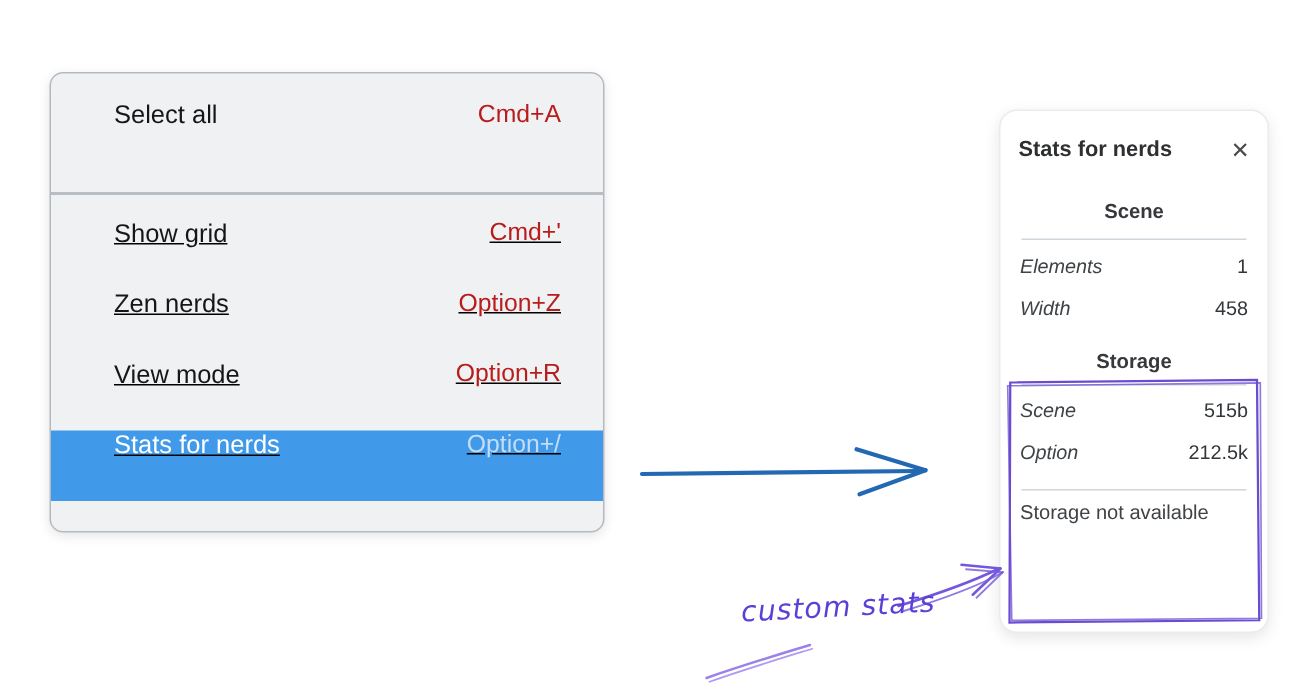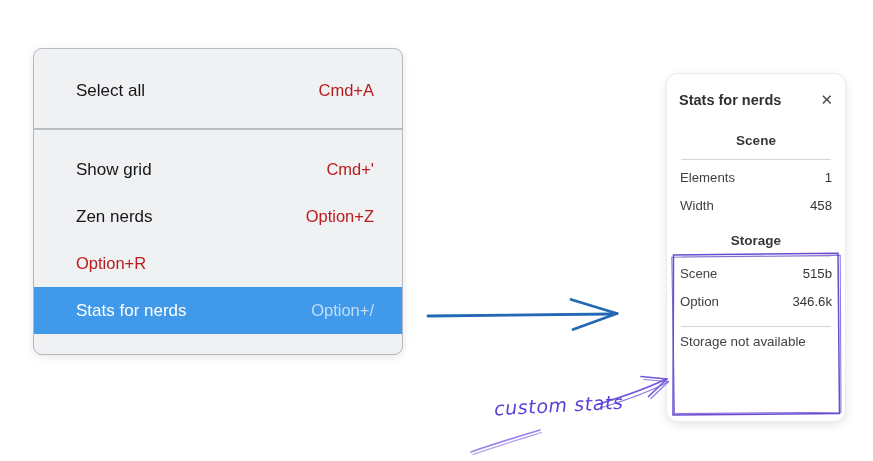--- a/index.html
+++ b/index.html
@@ -9,24 +9,24 @@
   }
 
   
   .menu{
     position:absolute;left:33px;top:48px;width:370px;
     background:#f0f1f3;border:1px solid #b4bac0;border-radius:9px;
     box-shadow:0 2px 8px rgba(0,0,0,0.10);
     box-sizing:border-box;overflow:hidden;
   }
   .menu-section-top{padding:18px 0 14px 0;}
-  .menu-section-bottom{padding:16px 0 20px 0;}
+  .menu-section-bottom{padding:16px 0 20px 0;text-decoration:underline;}
   .menu-divider{height:2px;background:#b9bec4;}
   .menu-item{
-    height:47px;display:flex;align-items:center;justify-content:space-between;
+    height:47px;display:flex;align-items:flex-start;justify-content:space-between;
     padding:0 28px 0 42px;font-size:17px;color:#151617;cursor:default;gap:48px;
   }
   .menu-item .shortcut{color:#b91c1c;font-size:16.5px;}
   .menu-item.selected{background:#409ae9;color:#ffffff;}
   .menu-item.selected .shortcut{color:#c3ddf7;}
 
   
   .panel{
     position:absolute;left:666px;top:73px;width:180px;height:349px;
     background:#ffffff;border:1px solid #ebebeb;border-radius:12px;
@@ -43,21 +43,21 @@
   .sec-heading.storage{margin-top:13px;}
   .sec-heading.version{margin-top:11px;}
   .hr{height:1px;background:#cfd6dc;margin:0 2px;}
   .hr.scene-hr{margin-top:9px;}
   .hr.storage-hr{margin-top:6px;}
   .hr.version-hr{margin-top:11px;}
   .rows{margin-top:3px;}
   .rows.storage-rows{margin-top:2px;}
   .stat-row{height:28px;display:flex;align-items:center;justify-content:space-between;
     font-size:13.2px;padding:0 1px;}
-  .stat-row .lbl{color:#3f4346;}
+  .stat-row .lbl{color:#3f4346;font-style:italic;}
   .stat-row .val{color:#33373a;}
   .version-note{margin-top:4px;line-height:22px;font-size:13.4px;color:#3f4346;padding:0 1px;}
 
   
   .annot-svg{position:absolute;left:0;top:0;width:873px;height:461px;pointer-events:none;z-index:40;}
   .annotation-text{
     position:absolute;left:494px;top:394px;z-index:41;
     font-family:"DejaVu Sans",sans-serif;font-style:italic;
     font-size:19px;letter-spacing:0.6px;color:#5b3fd6;transform:rotate(-3deg);
     white-space:nowrap;
@@ -79,20 +79,21 @@
     <div class="menu-section-bottom">
       <div class="menu-item">
         <span>Show grid</span>
         <span class="shortcut">Cmd+'</span>
       </div>
       <div class="menu-item">
         <span>Zen nerds</span>
         <span class="shortcut">Option+Z</span>
       </div>
       <div class="menu-item">
+        <span>View mode</span>
         <span class="shortcut">Option+R</span>
       </div>
       <div class="menu-item selected">
         <span>Stats for nerds</span>
         <span class="shortcut">Option+/</span>
       </div>
     </div>
   </div>
 
   <div class="panel">
@@ -116,21 +117,21 @@
 
     <div class="sec-heading storage">Storage</div>
     <div class="hr storage-hr"></div>
     <div class="rows storage-rows">
       <div class="stat-row">
         <span class="lbl">Scene</span>
         <span class="val">515b</span>
       </div>
       <div class="stat-row">
         <span class="lbl">Option</span>
-        <span class="val">346.6k</span>
+        <span class="val">212.5k</span>
       </div>
     </div>
 
     <div class="hr version-hr"></div>
     <div class="version-note">Storage not available</div>
   </div>
 
   <svg class="annot-svg" viewBox="0 0 873 461" xmlns="http://www.w3.org/2000/svg">
 
     <g stroke="#2268b2" stroke-width="2.8" fill="none" stroke-linecap="round">

